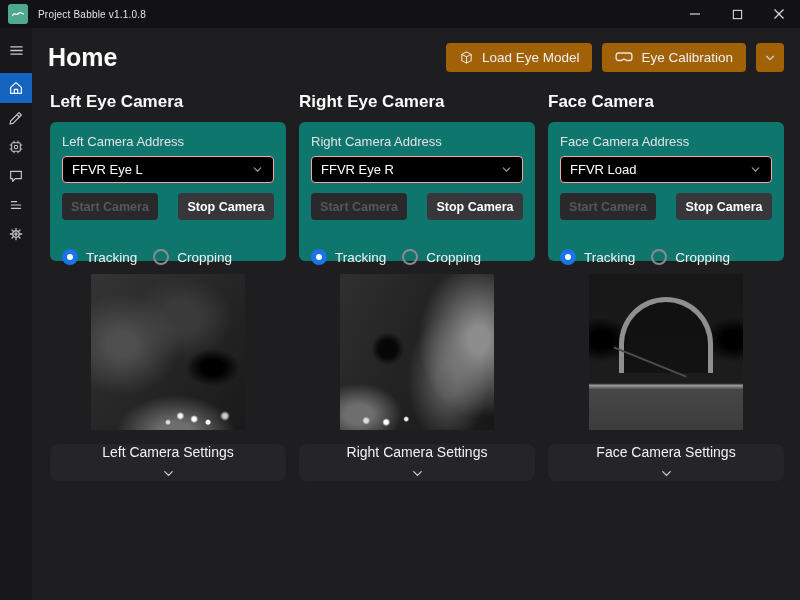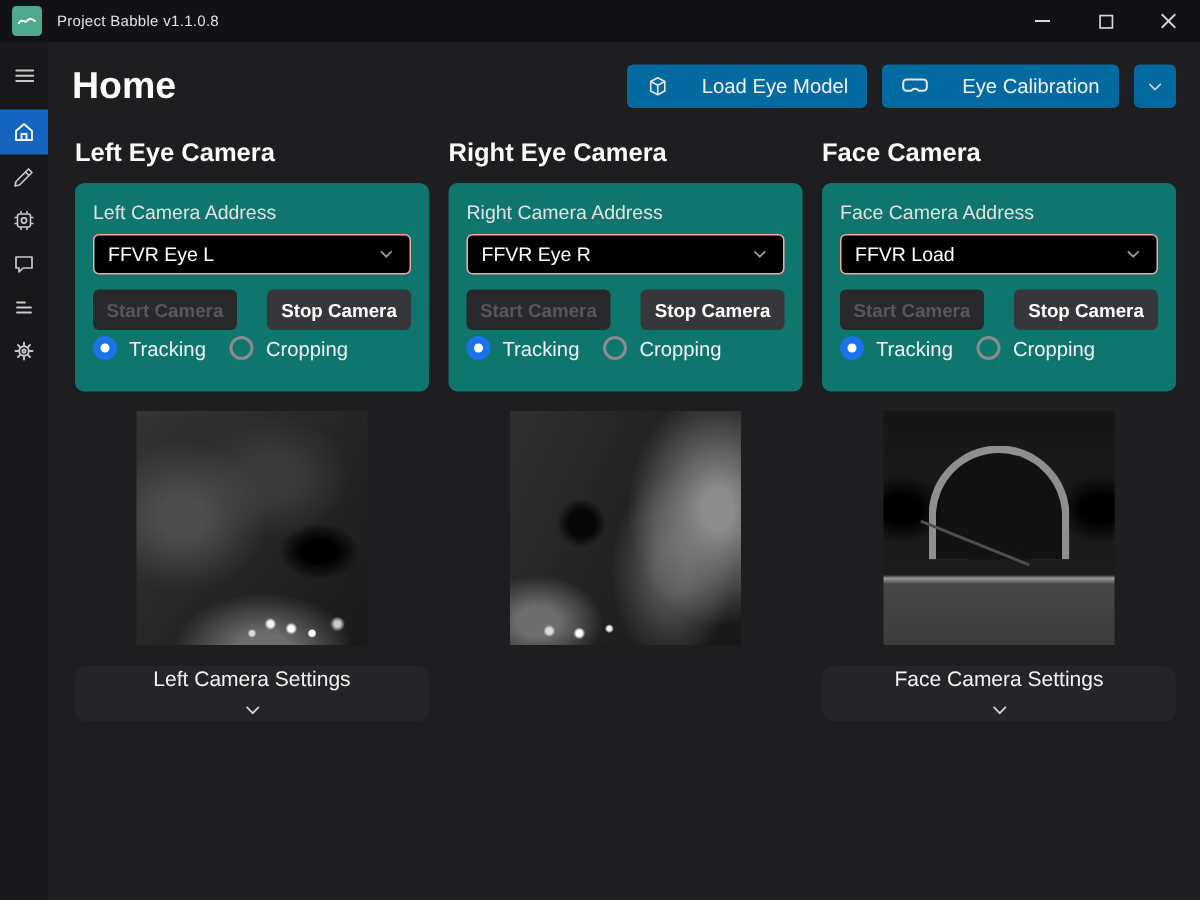--- a/index.html
+++ b/index.html
@@ -24,40 +24,40 @@
              align-items:center; padding-top:8px; flex-shrink:0; }
   .side-item { width:32px; height:29px; display:flex; align-items:center; justify-content:center;
                color:#c9c9c9; cursor:pointer; }
   .side-item.first { margin-bottom:8px; }
   .side-item.active { background:#1565c0; color:#ffffff; height:30px; }
   .main { flex:1; padding:0 16px; }
   
   .header { display:flex; align-items:center; margin-top:15px; }
   .page-title { font-size:25px; font-weight:bold; color:#fafafa; }
   .hdr-actions { margin-left:auto; display:flex; align-items:center; gap:10px; }
-  .hdr-btn { background:#0369a1; border:none; border-radius:4px; height:29px;
-             display:flex; align-items:center; gap:22px; padding:0 13px;
+  .hdr-btn { background:#a16207; border:none; border-radius:4px; height:29px;
+             display:flex; align-items:center; gap:8px; padding:0 13px;
              color:#f0f0f0; font-size:13.5px; font-family:inherit; cursor:pointer; }
   .hdr-btn.split-caret { padding:0 7px; }
   
   .columns { display:flex; gap:13px; margin-top:14px;justify-content:flex-end; }
   .column { width:236px; }
   .col-title { font-size:17px; font-weight:bold; color:#fafafa; margin:6px 0 10px; }
   .card { background:#0f766e; border-radius:6px; padding:12px; height:139px; }
   .field-label { font-size:13px; color:#e2e2e2; margin-bottom:7px; }
   .select { height:27px; background:#000; border:1px solid #fca5a5; border-radius:4px;
             display:flex; align-items:center; justify-content:space-between;
             padding:0 9px; font-size:13px; color:#fff; cursor:pointer; }
   .btn-row { display:flex; gap:20px; margin-top:10px; }
   .cam-btn { flex:1; height:27px; border:none; border-radius:4px; font-size:12.5px;
              font-family:inherit; font-weight:600; display:flex; align-items:center;
              justify-content:center; cursor:pointer; }
   .cam-btn.start { background:#29292c; color:#57575b; }
   .cam-btn.stop  { background:#37373b; color:#ffffff; }
-  .radio-row { display:flex; align-items:center; gap:16px; margin-top:4px; }
+  .radio-row { display:flex; align-items:center; gap:16px; margin-top:29px; }
   .radio-opt { display:flex; align-items:center; gap:8px; cursor:pointer; }
   .radio { width:16px; height:16px; border-radius:50%; position:relative; flex-shrink:0; }
   .radio.sel { background:#1a73e8; }
   .radio.sel::after { content:""; position:absolute; left:5px; top:5px; width:6px; height:6px;
                       border-radius:50%; background:#fff; }
   .radio.unsel { border:2px solid #8b8b8f; background:transparent; }
   .radio-label { font-size:13.5px; color:#f2f2f2; }
   
   .feed { width:154px; height:156px; margin:13px auto 0; position:relative; overflow:hidden;
           background-color:#141414; }
@@ -294,20 +294,28 @@
               <span class="radio sel"></span>
               <span class="radio-label">Tracking</span>
             </span>
             <span class="radio-opt">
               <span class="radio unsel"></span>
               <span class="radio-label">Cropping</span>
             </span>
           </div>
         </div>
         <div class="feed feed-right"></div>
+        <div class="settings-bar">
+          <span>Right Camera Settings</span>
+          <span>
+            <svg width="15" height="15" viewBox="0 0 24 24" fill="none" stroke="#d0d0d0" stroke-width="2" stroke-linecap="round">
+                <polyline points="6 9 12 15 18 9"></polyline>
+              </svg>
+          </span>
+        </div>
       </div>
 
       <div class="column">
         <div class="col-title">Face Camera</div>
         <div class="card">
           <div class="field-label">Face Camera Address</div>
           <div class="select">
             <span>FFVR Load</span>
             <span>
               <svg width="13" height="13" viewBox="0 0 24 24" fill="none" stroke="#9a9a9a" stroke-width="2.2" stroke-linecap="round">

